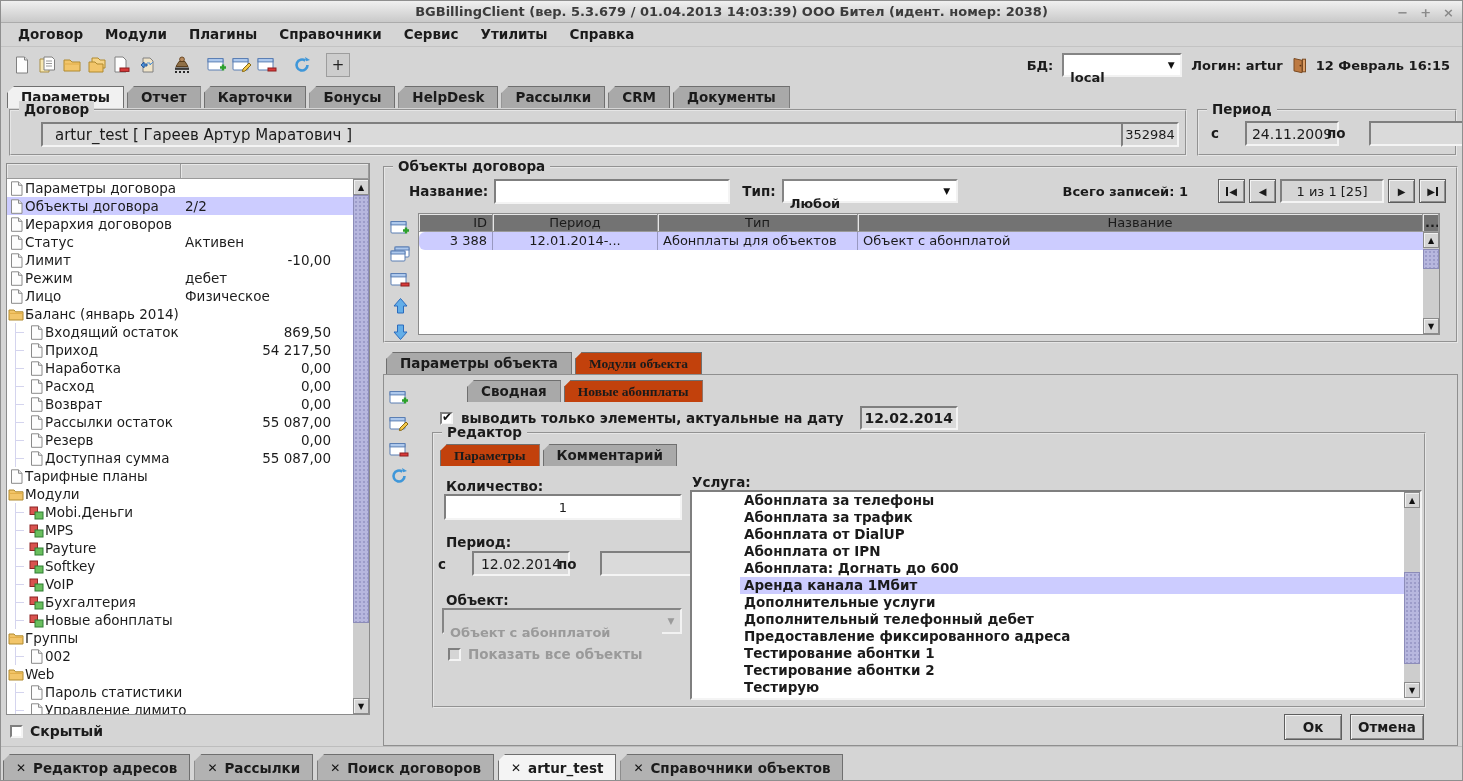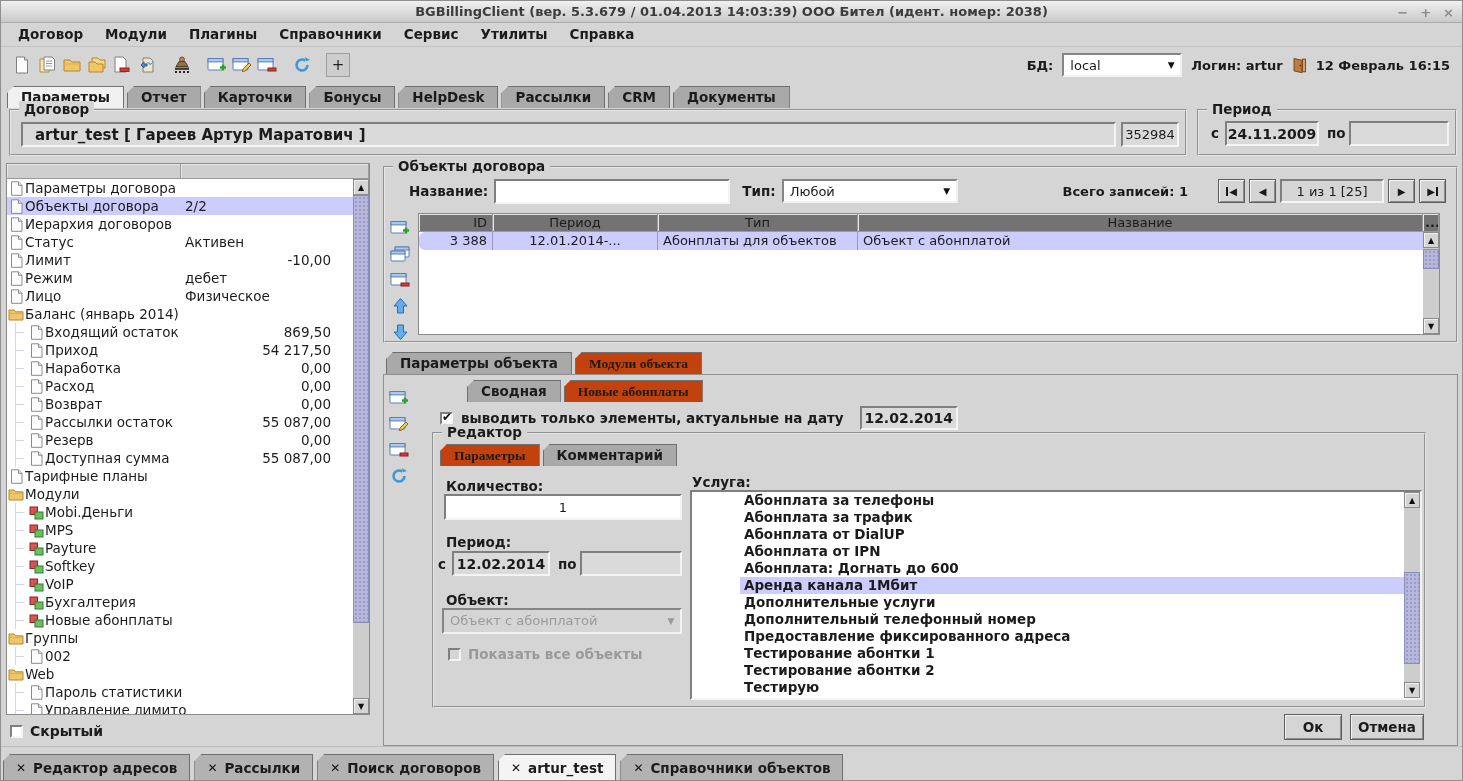--- a/index.html
+++ b/index.html
@@ -21,37 +21,37 @@
   
   .toolbar { position:absolute; left:0; top:46px; width:100%; height:36px; display:flex; align-items:center; }
   .tb-icons { display:flex; align-items:center; padding-left:8px; }
   .tb-btn { width:25px; height:26px; display:flex; align-items:center; justify-content:center; }
   .tb-gap { width:10px; }
   .plus-btn { width:24px; height:24px; margin-left:12px; background:#cdcdcd; border:1px solid #9d9d9d;
     display:flex; align-items:center; justify-content:center; font-size:15px; color:#222; }
   .toolbar-right { position:absolute; right:12px; top:0; height:36px; display:flex; align-items:center; gap:9px; }
   .toolbar-right .lbl { font-weight:bold; }
   .combo { display:flex; height:24px; border:2px solid; border-color:#858585 #f2f2f2 #f2f2f2 #858585; background:#fff; align-items:stretch; }
-  .combo .val { flex:1; padding:2px 6px; font-weight:normal; font-size:13px; line-height:17px; white-space:nowrap; overflow:hidden; }
+  .combo .val { flex:1; padding:14px 6px; font-weight:bold; font-size:13px; line-height:17px; white-space:nowrap; overflow:hidden; }
   .combo .arrow { width:18px; display:flex; align-items:center; justify-content:center; font-size:9px; color:#111; background:#fff; }
   .db-combo { width:120px; }
   
   .tabrow { position:absolute; display:flex; align-items:flex-end; }
   .tab { height:22px; line-height:21px; padding:0 13px; font-weight:bold; font-size:13.5px;
     background:#a9a9a9; border:1px solid #6f6f6f; border-bottom:none; margin-right:3px;
     clip-path:polygon(7px 0,100% 0,100% 100%,0 100%,0 7px); white-space:nowrap; }
   .tab.active { background:#f1f1f1; }
   .tab.active-gray { background:#c2410c;font-family:Liberation Serif, serif; }
   
   .groupbox { position:absolute; border:2px groove #e6e6e6; }
   .gb-title { position:absolute; top:-10px; left:8px; background:#d5d5d5; padding:0 5px; font-weight:bold; font-size:13.5px; }
   .sunken { border:2px solid; border-color:#7f7f7f #f4f4f4 #f4f4f4 #7f7f7f; background:#dadada; }
   .sunken.white { background:#fff; }
   .fld { display:flex; align-items:center; font-size:13px; }
-  .fld.bold { font-weight:bold; font-size:14px; }
+  .fld.bold { font-weight:normal; font-size:14px;margin-left:20px; }
   .fld.center { justify-content:center; }
   .btn3d { background:#d5d5d5; border:1px solid #5e5e5e; box-shadow:inset 1px 1px 0 #f3f3f3, inset -1px -1px 0 #8d8d8d;
     display:flex; align-items:center; justify-content:center; font-weight:bold; }
   
   .left-panel { position:absolute; left:5px; top:162px; width:364px; height:552px; background:#fff; border:1px solid #8b8b8b; }
   .tree-header { display:flex; height:15px; background:#cfcfcf; border-bottom:1px solid #9a9a9a; }
   .tree-header .hcell { border-right:1px solid #9a9a9a; box-shadow:inset 1px 1px 0 #e8e8e8; }
   .tree-viewport { position:absolute; left:0; top:15px; right:16px; bottom:0; overflow:hidden; background:#fff; }
   .tree-row { display:flex; height:18px; align-items:center; font-size:13.5px; color:#1c1c1c; white-space:nowrap; }
   .tree-row.selected { background:#ccccff; }
@@ -795,21 +795,21 @@
       <span class="ed-lbl" style="left:258px; top:40px;">Услуга:</span>
       <div class="services-list">
         <div id="svc-items" style="position:absolute; left:0; top:0; right:16px;">
             <div class="svc-item">Абонплата за телефоны</div>
             <div class="svc-item">Абонплата за трафик</div>
             <div class="svc-item">Абонплата от DialUP</div>
             <div class="svc-item">Абонплата от IPN</div>
             <div class="svc-item">Абонплата: Догнать до 600</div>
             <div class="svc-item selected">Аренда канала 1Мбит</div>
             <div class="svc-item">Дополнительные услуги</div>
-            <div class="svc-item">Дополнительный телефонный номер</div>
+            <div class="svc-item">Дополнительный телефонный дебет</div>
             <div class="svc-item">Предоставление фиксированного адреса</div>
             <div class="svc-item">Тестирование абонтки 1</div>
             <div class="svc-item">Тестирование абонтки 2</div>
             <div class="svc-item">Тестирую</div>
           </div>
         <div class="sbar v" style="right:0; top:0; bottom:0;">
           <div class="sb-btn" style="top:0;">▲</div>
           <div class="sb-thumb" style="top:80px; height:92px;"></div>
           <div class="sb-btn" style="bottom:0;">▼</div>
         </div>

